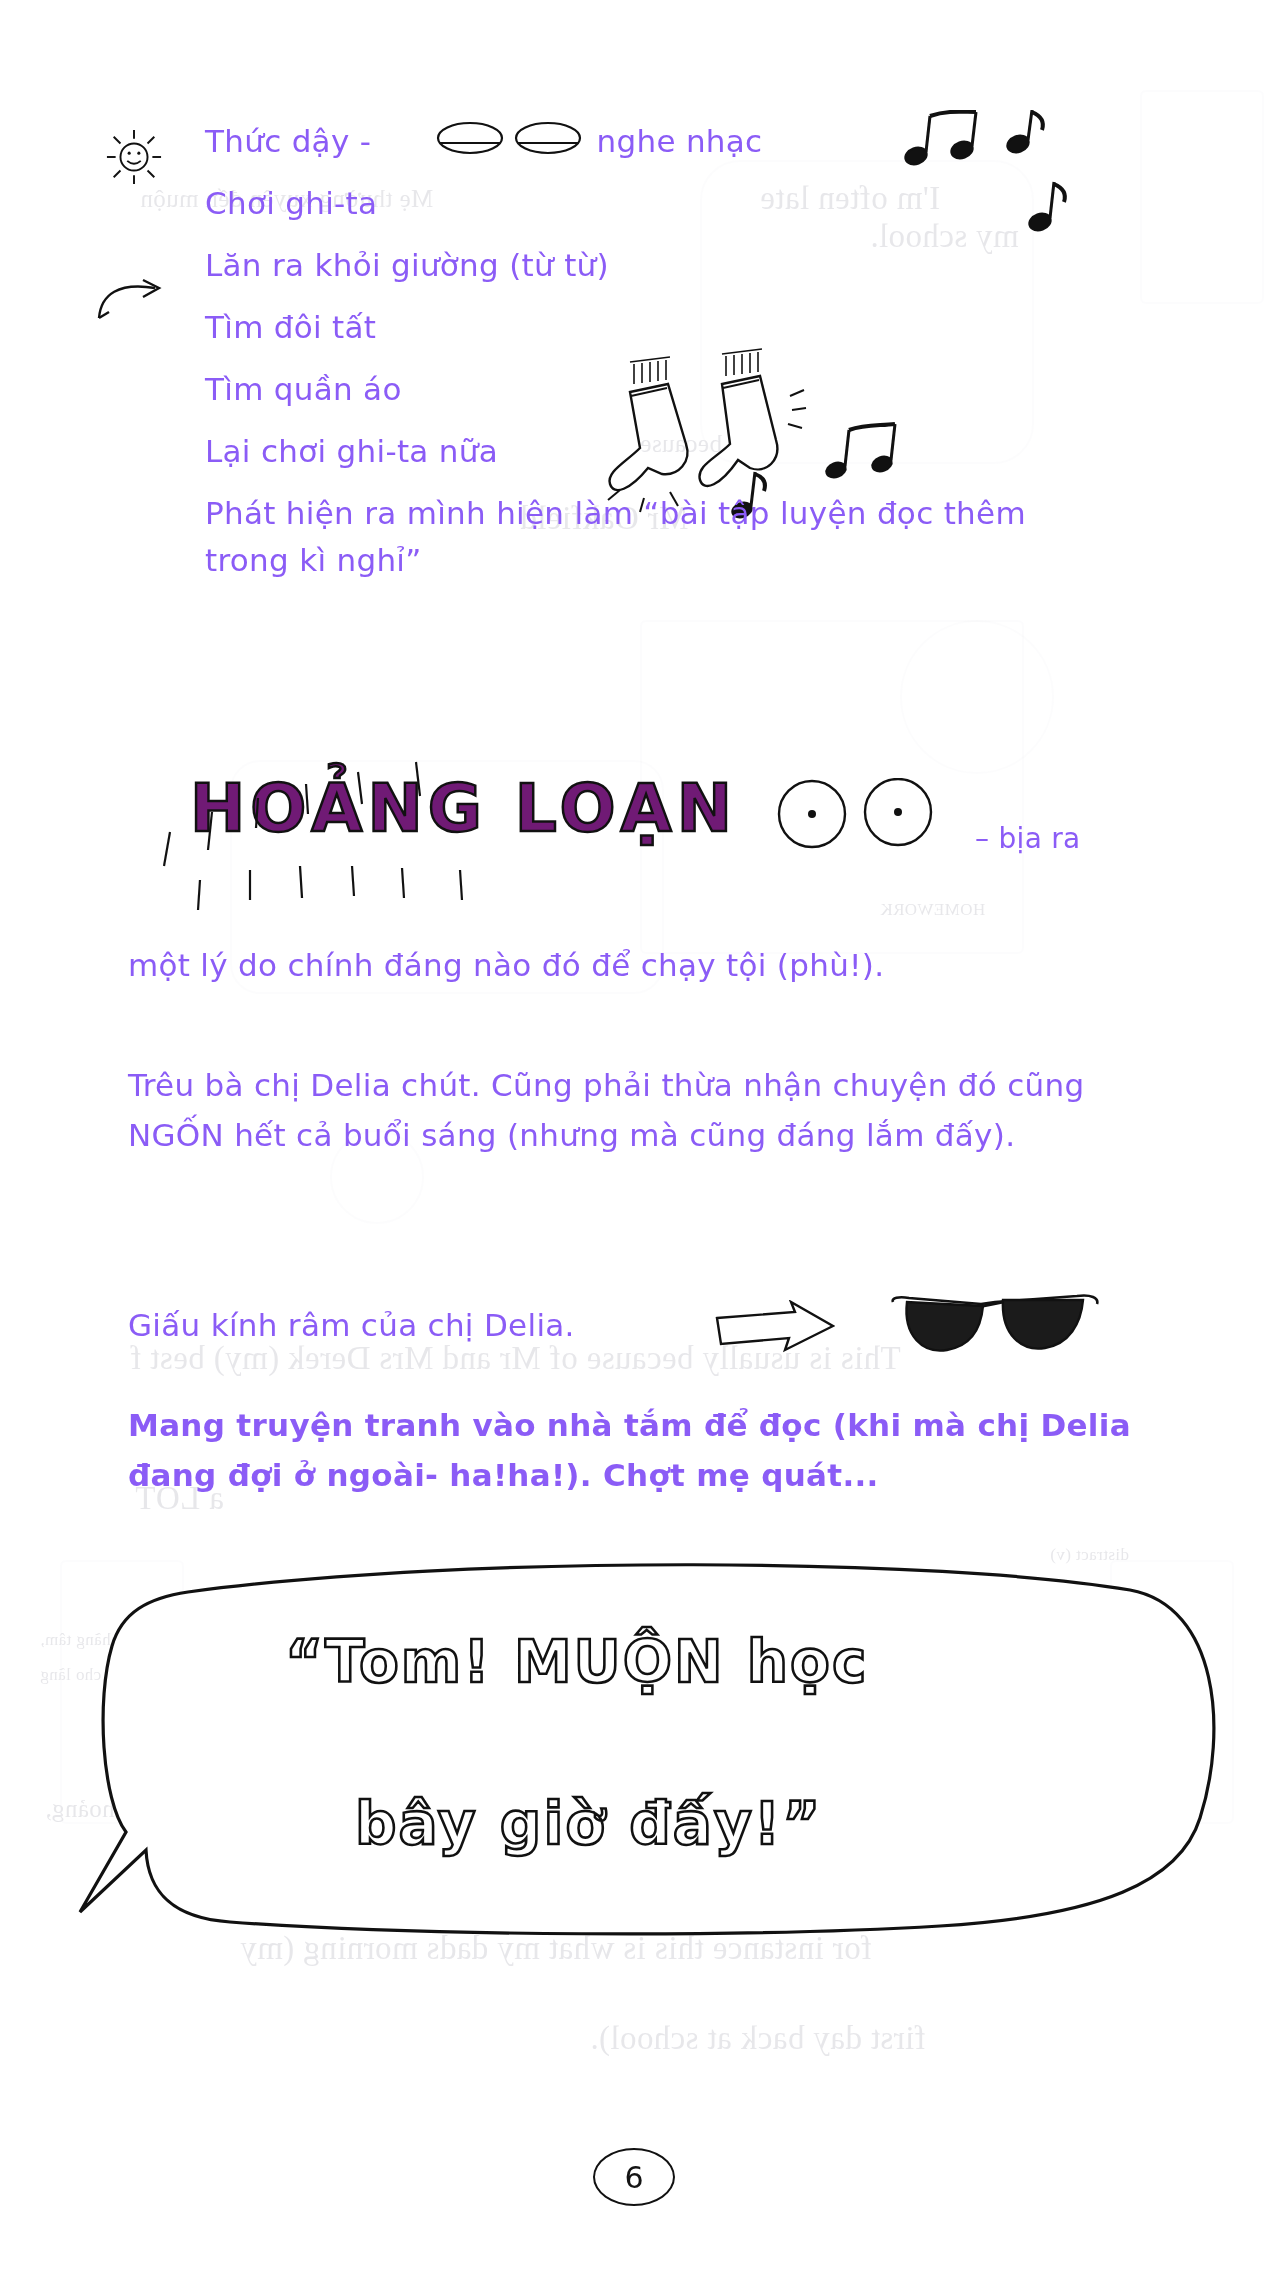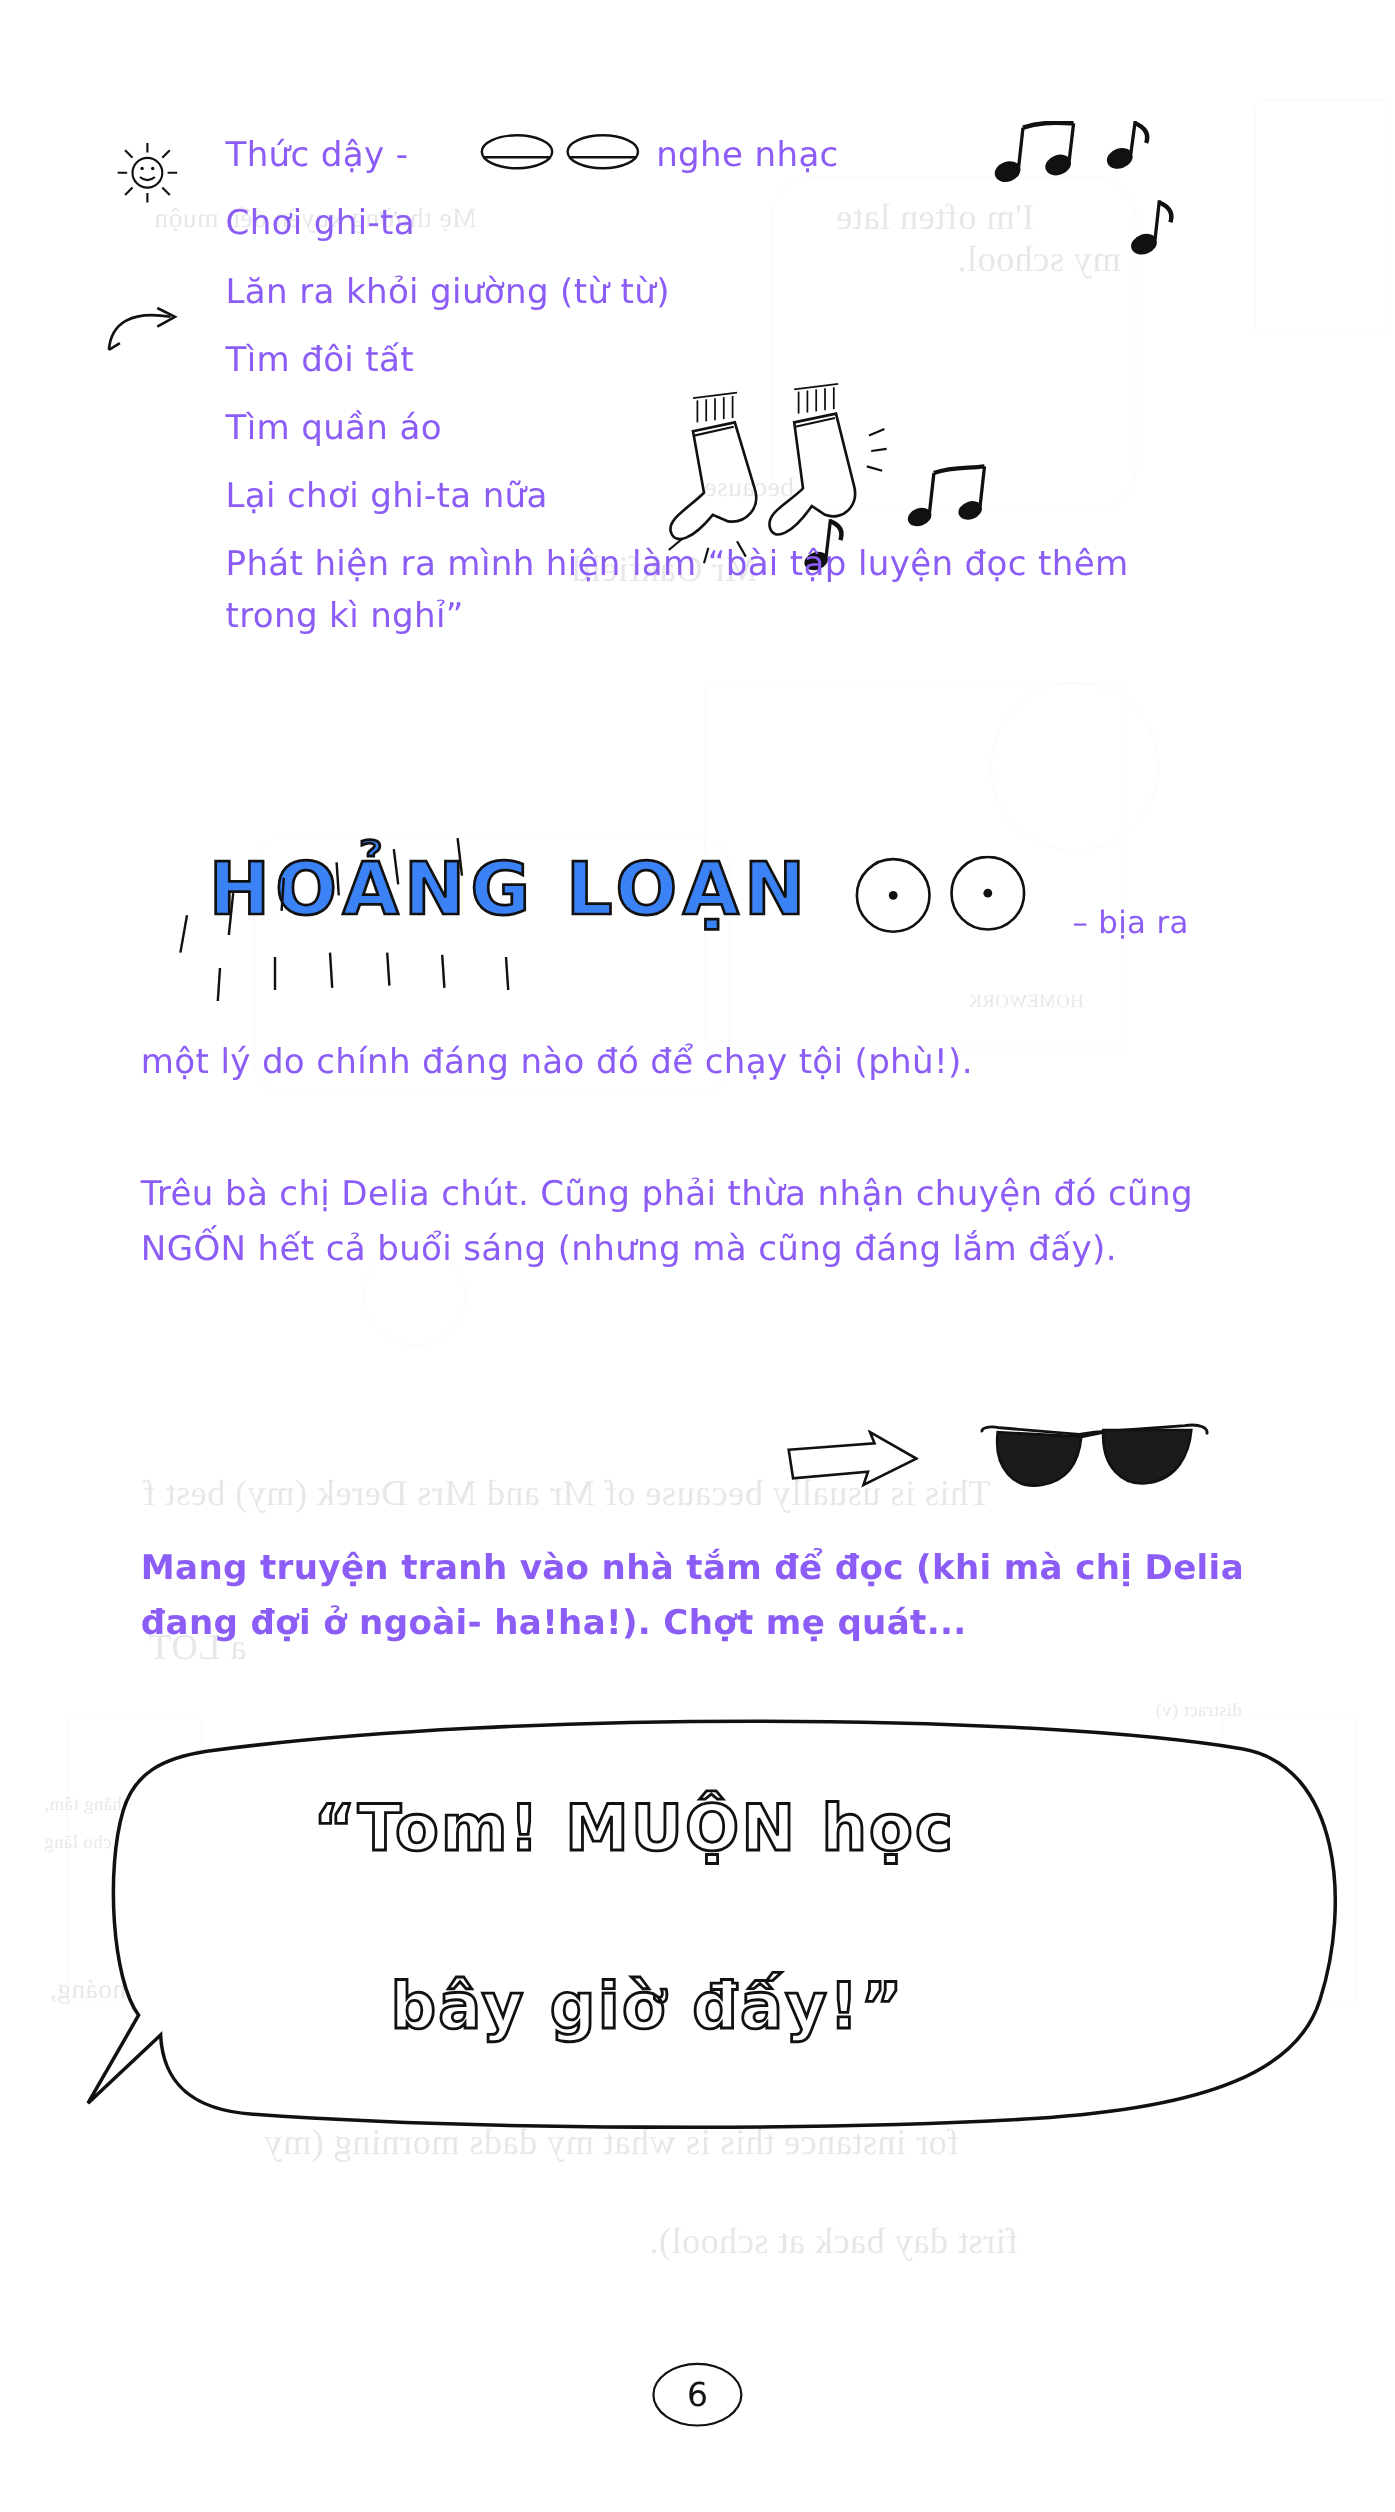--- a/index.html
+++ b/index.html
@@ -122,21 +122,21 @@
 
   
   .panic {
     position: absolute;
     left: 190px;
     top: 770px;
     font-size: 66px;
     letter-spacing: 5px;
     font-family: "DejaVu Sans", sans-serif;
     font-weight: 700;
-    color: #3b82f6;
+    color: #701a75;
     -webkit-text-stroke: 2.5px #111;
     white-space: nowrap;
   }
   .panic-eyes {
     position: absolute;
     left: 770px;
     top: 778px;
     width: 170px;
     height: 72px;
   }
@@ -370,20 +370,21 @@
       <line x1="120" y1="150" x2="120" y2="180"></line>
       <line x1="170" y1="146" x2="172" y2="178"></line>
       <line x1="222" y1="146" x2="224" y2="176"></line>
       <line x1="272" y1="148" x2="274" y2="178"></line>
       <line x1="330" y1="150" x2="332" y2="180"></line>
     </g>
   </svg>
 
   <div class="para hand" style="left:128px; top:940px; width:1010px;">một lý do chính đáng nào đó để chạy tội (phù!).</div>
   <div class="para hand" style="left:128px; top:1060px; width:1020px;">Trêu bà chị Delia chút. Cũng phải thừa nhận chuyện đó cũng NGỐN hết cả buổi sáng (nhưng mà cũng đáng lắm đấy).</div>
+  <div class="para hand" style="left:128px; top:1300px; width:600px;">Giấu kính râm của chị Delia.</div>
   <div class="para hand" style="left:128px; top:1400px; width:1020px;font-weight:bold;">Mang truyện tranh vào nhà tắm để đọc (khi mà chị Delia đang đợi ở ngoài- ha!ha!). Chợt mẹ quát...</div>
 
   <svg class="arrow-sg" viewBox="0 0 120 58">
     <path d="M2 18 L80 12 L76 2 L118 26 L70 50 L74 38 L6 44 Z" fill="none" stroke="#111" stroke-width="2.4"></path>
   </svg>
 
   <svg class="sunglasses" viewBox="0 0 220 90">
     <path d="M8 22 C6 18 14 16 24 18 L96 24 L110 22 L192 16 C206 14 214 18 212 24" fill="none" stroke="#111" stroke-width="2.6"></path>
     <path d="M22 22 C18 56 38 74 62 70 C86 66 96 48 98 26 Z" fill="#1b1b1b" stroke="#111" stroke-width="2.4"></path>
     <path d="M118 20 C116 54 136 72 160 68 C184 64 196 44 198 20 Z" fill="#1b1b1b" stroke="#111" stroke-width="2.4"></path>

